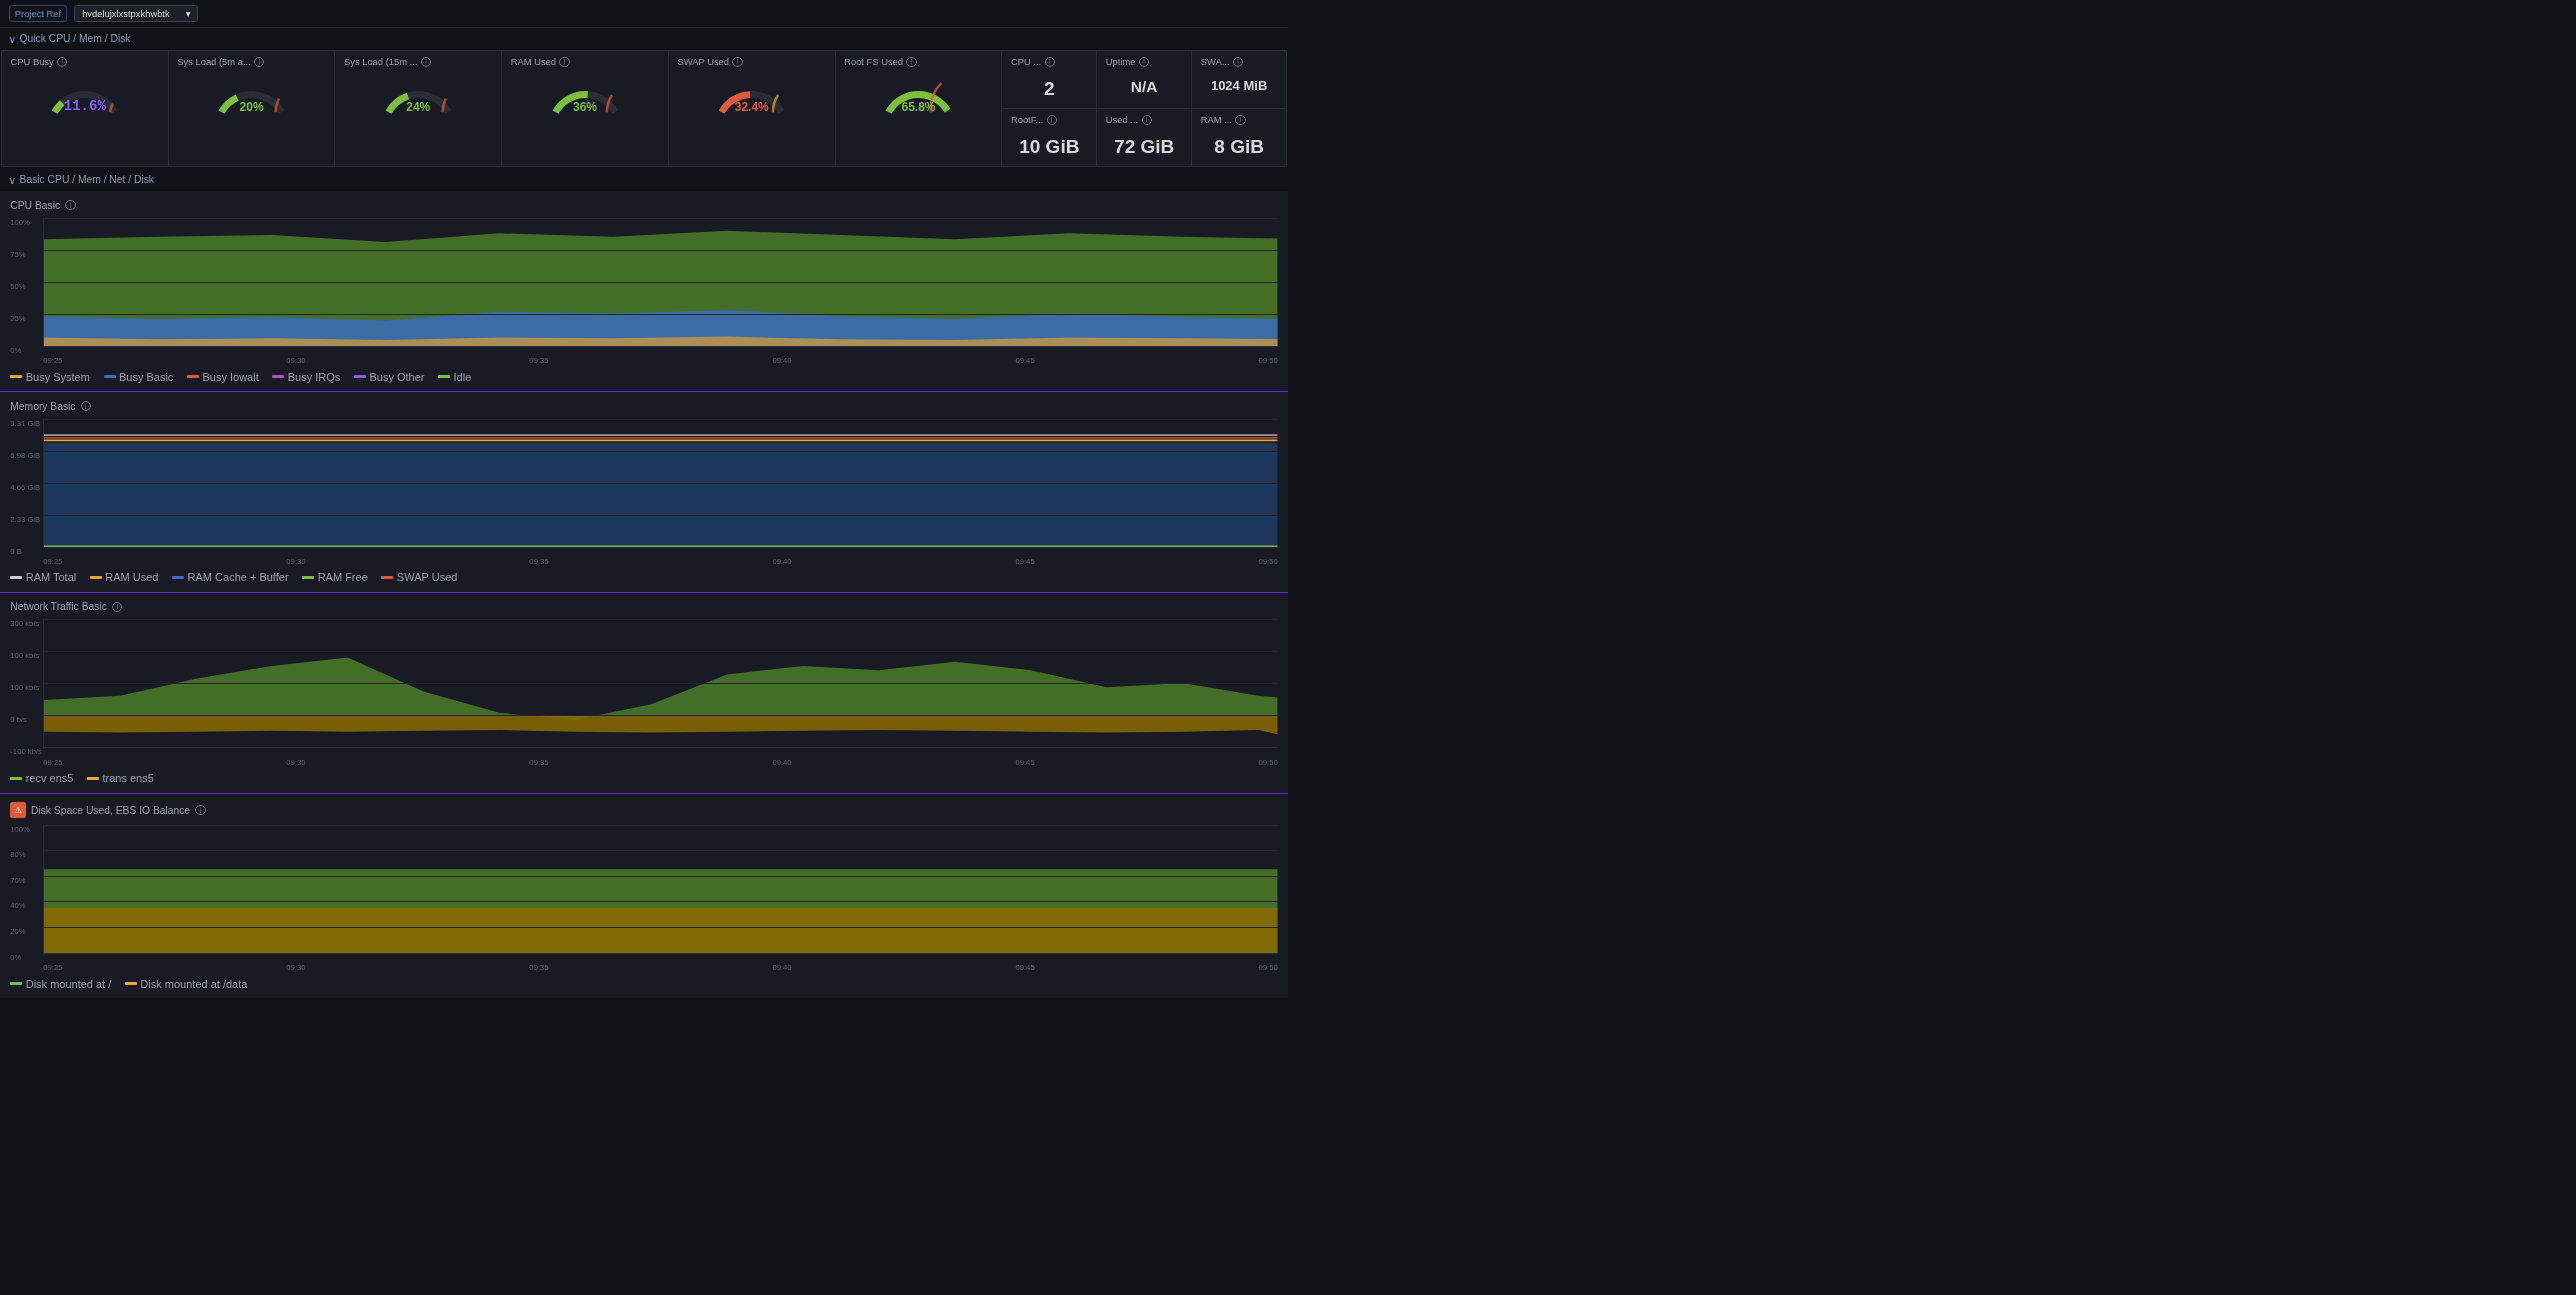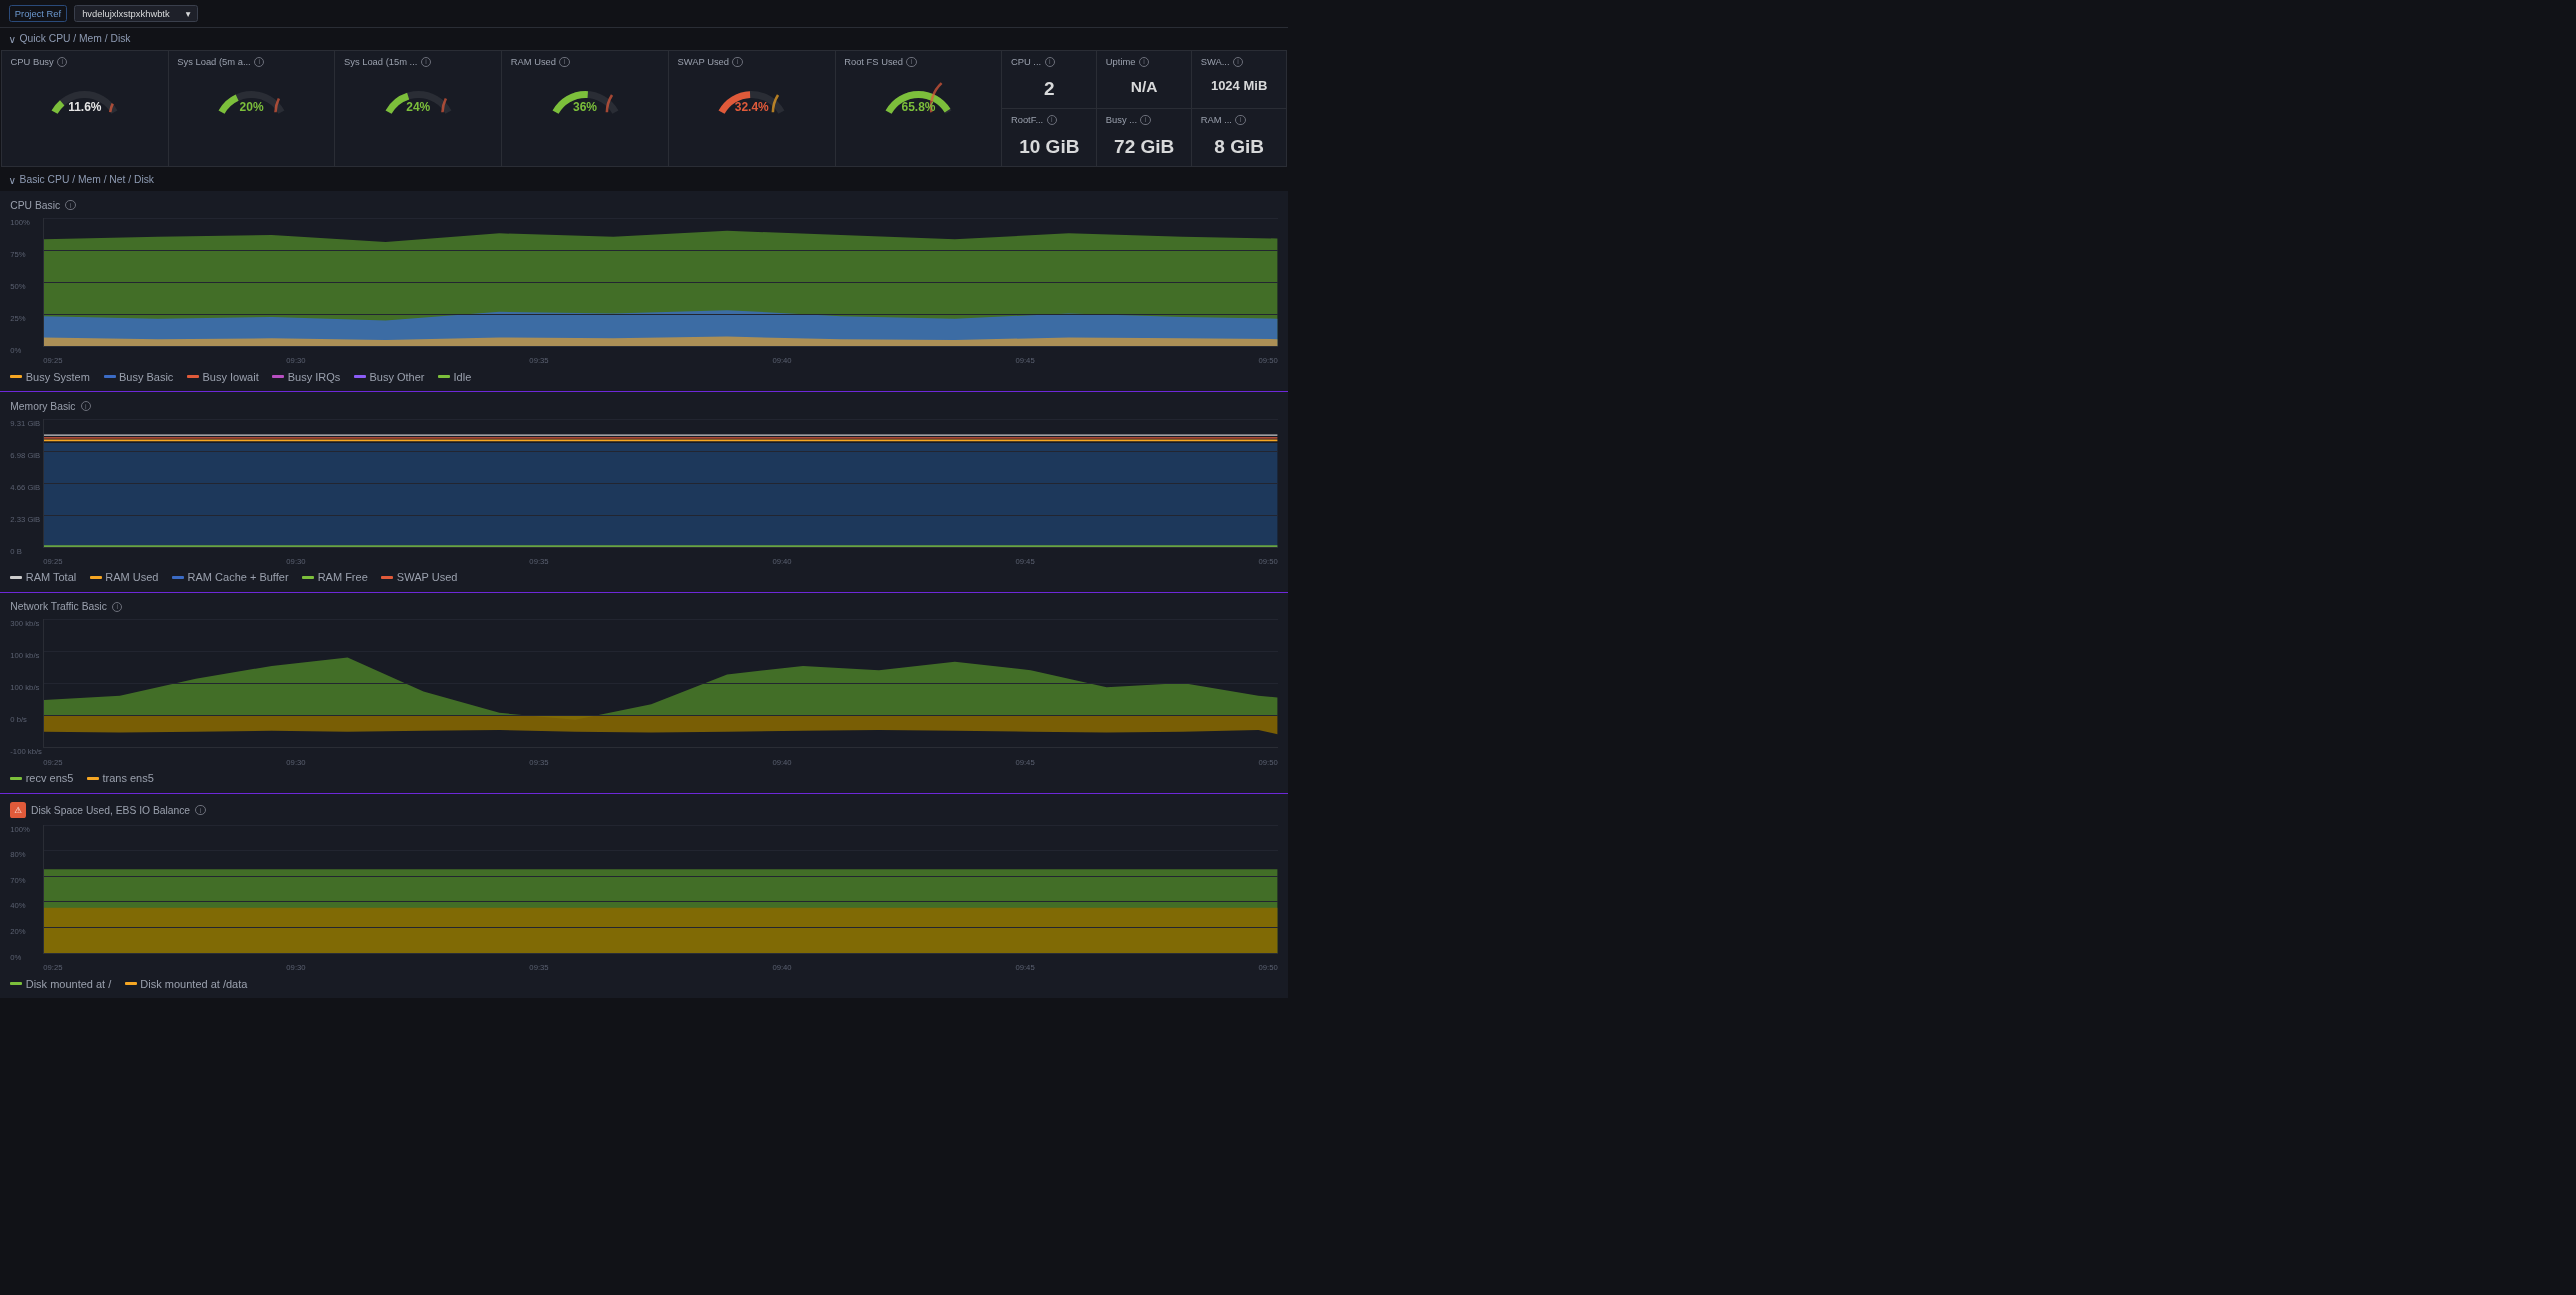--- a/index.html
+++ b/index.html
@@ -262,21 +262,21 @@
     <div class="stat-title">
       <span>CPU Busy</span>
       <span class="info-icon">i</span>
     </div>
     <div class="gauge-container">
       <svg viewBox="0 0 90 50" width="77" height="43">
         <path d="M10,48 A40,40 0 0,1 80,48" fill="none" stroke="#2a2d35" stroke-width="8"></path>
         <path d="M10,48 A40,40 0 0,1 80,48" fill="none" stroke="#7cbf3b" stroke-width="8" stroke-dasharray="125.7" stroke-dashoffset="111.5"></path>
         <path d="M75,48 A35,35 0 0,1 78,38" fill="none" stroke="#e05a3a" stroke-width="3" opacity="0.7"></path>
       </svg>
-      <div class="gauge-value" style="color:#e5e5e5;font-size:12px;">11.6%</div>
+      <div class="gauge-value" style="color:#8b5cf6;font-size:14px;font-family:Liberation Mono, monospace;">11.6%</div>
     </div>
   </div>
 
   <div class="stat-card">
     <div class="stat-title">
       <span>Sys Load (5m a...</span>
       <span class="info-icon">i</span>
     </div>
     <div class="gauge-container">
       <svg viewBox="0 0 90 50" width="77" height="43">
@@ -372,21 +372,21 @@
     </div>
     <div class="small-stat-card">
       <div class="stat-title">
         <span>RootF...</span>
         <span class="info-icon">i</span>
       </div>
       <div class="small-stat-value">10 GiB</div>
     </div>
     <div class="small-stat-card">
       <div class="stat-title">
-        <span>Busy ...</span>
+        <span>Used ...</span>
         <span class="info-icon">i</span>
       </div>
       <div class="small-stat-value">72 GiB</div>
     </div>
     <div class="small-stat-card">
       <div class="stat-title">
         <span>RAM ...</span>
         <span class="info-icon">i</span>
       </div>
       <div class="small-stat-value">8 GiB</div>

